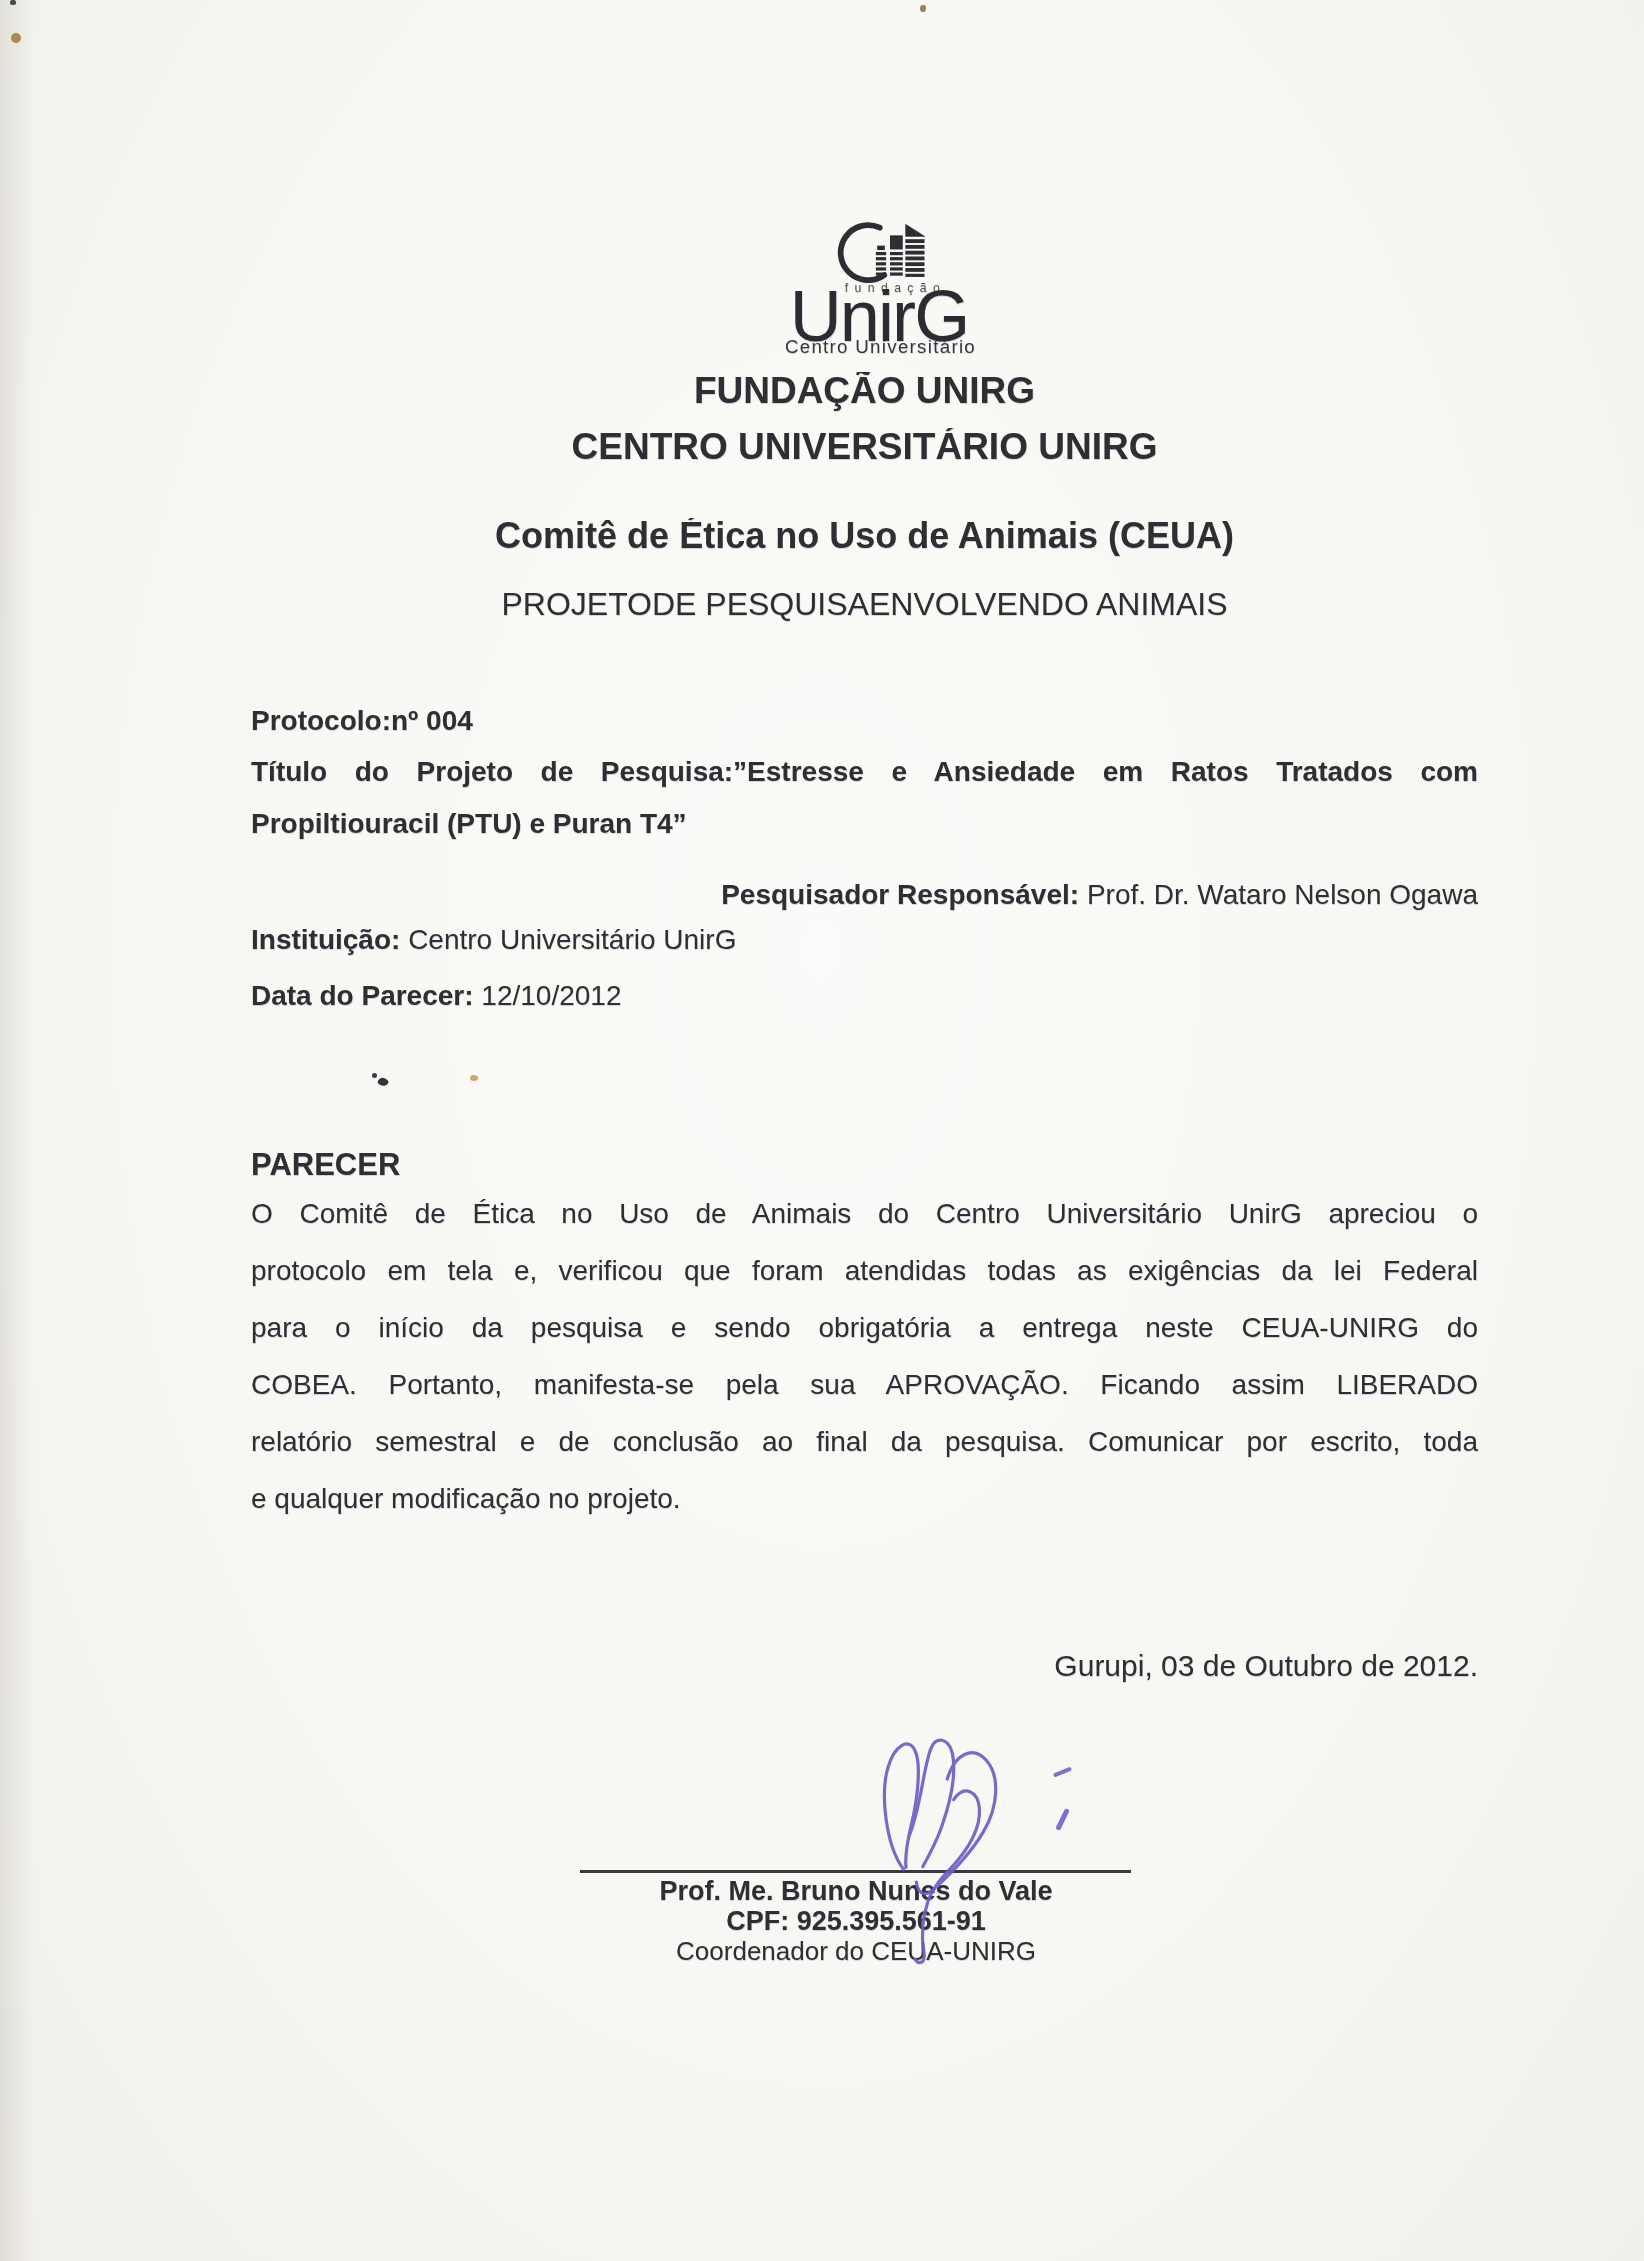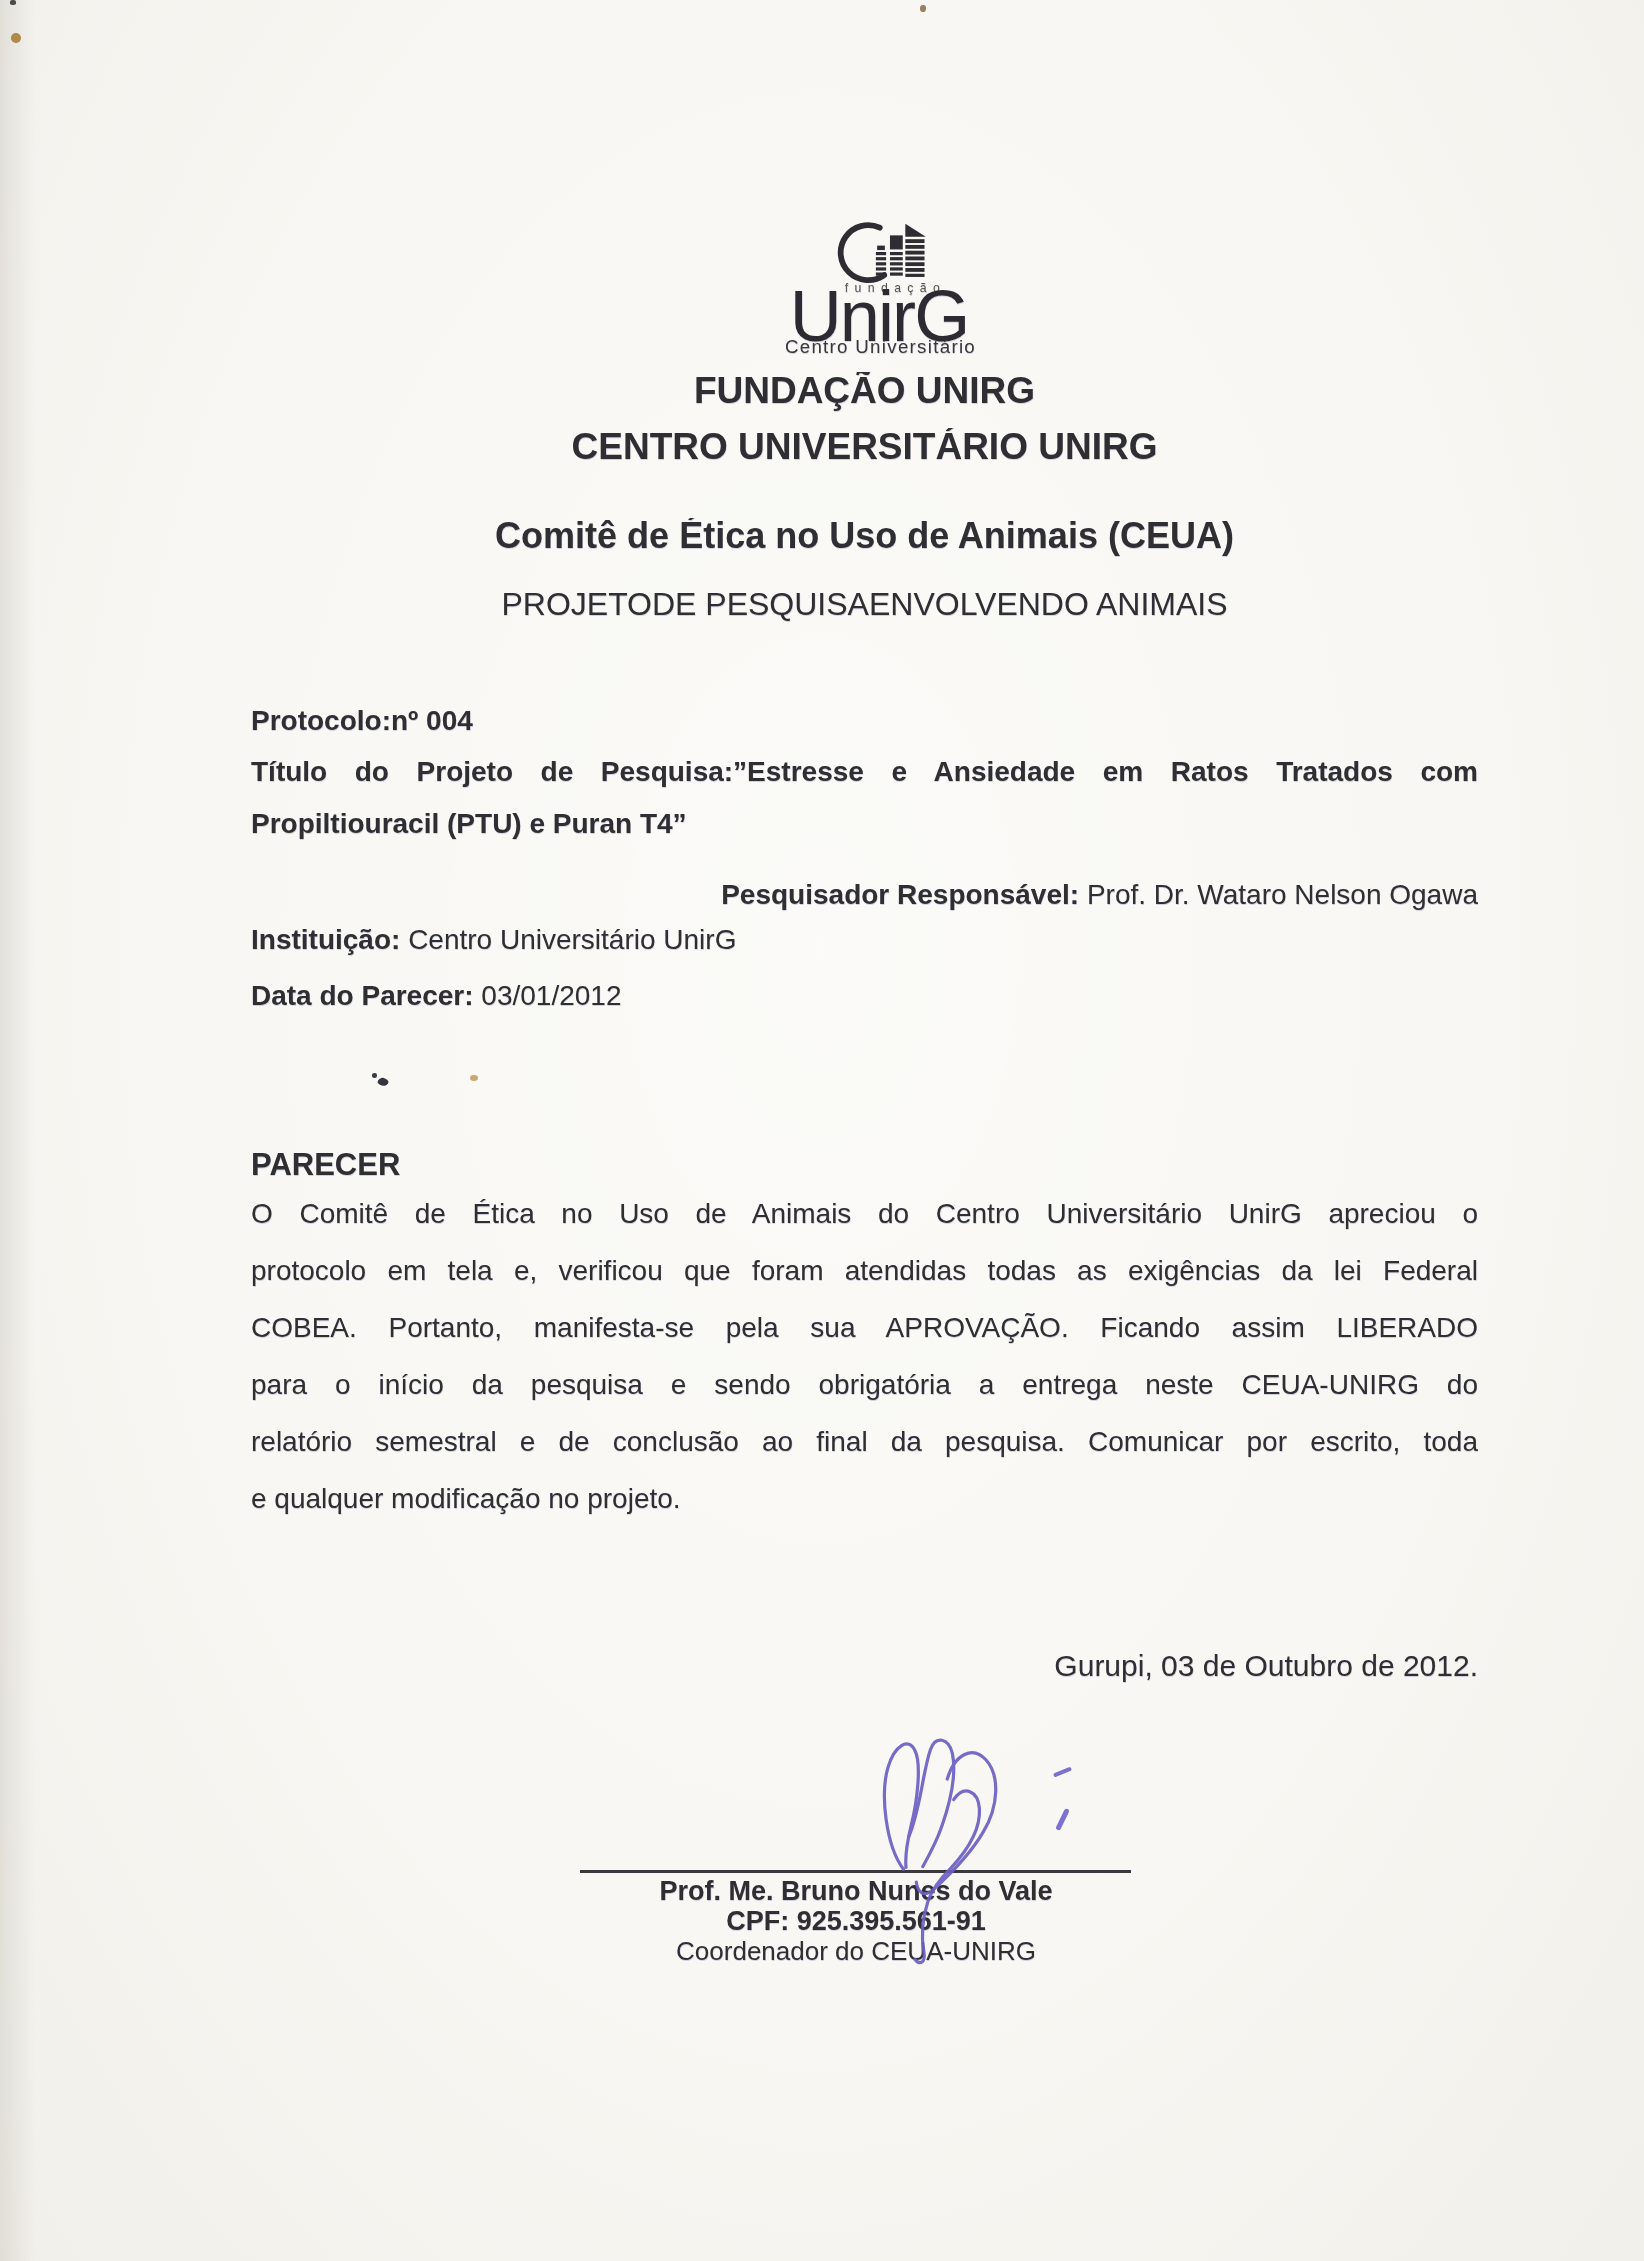--- a/index.html
+++ b/index.html
@@ -104,30 +104,30 @@
 <div class="abs col line body-txt ink" style="top:881px;text-align:right;">
   <span class="b">Pesquisador Responsável:</span>
   <span>Prof. Dr. Wataro Nelson Ogawa</span>
 </div>
 <div class="abs col line body-txt ink" style="top:926px;">
   <span class="b">Instituição:</span>
   <span>Centro Universitário UnirG</span>
 </div>
 <div class="abs col line body-txt ink" style="top:982px;">
   <span class="b">Data do Parecer:</span>
-  <span>03/01/2012</span>
+  <span>12/10/2012</span>
 </div>
 
 <div class="abs col line b ink" style="top:1147px; font-size:31px;">PARECER</div>
 
 <div class="abs col para ink" style="top:1185px;">
   <div>O Comitê de Ética no Uso de Animais do Centro Universitário UnirG apreciou o</div>
   <div>protocolo em tela e, verificou que foram atendidas todas as exigências da lei Federal</div>
+  <div>para o início da pesquisa e sendo obrigatória a entrega neste CEUA-UNIRG do</div>
   <div>COBEA. Portanto, manifesta-se pela sua APROVAÇÃO. Ficando assim LIBERADO</div>
-  <div>para o início da pesquisa e sendo obrigatória a entrega neste CEUA-UNIRG do</div>
   <div>relatório semestral e de conclusão ao final da pesquisa. Comunicar por escrito, toda</div>
   <div class="last">e qualquer modificação no projeto.</div>
 </div>
 
 <div class="abs col line ink" style="top:1649px; font-size:30px; text-align:right;">Gurupi, 03 de Outubro de 2012.</div>
 
 <div class="rule" style="left:580px; top:1870px; width:551px;"></div>
 
 <div class="abs sigtxt ink" style="left:579px; top:1876px; width:554px;">
   <div class="b">Prof. Me. Bruno Nunes do Vale</div>

